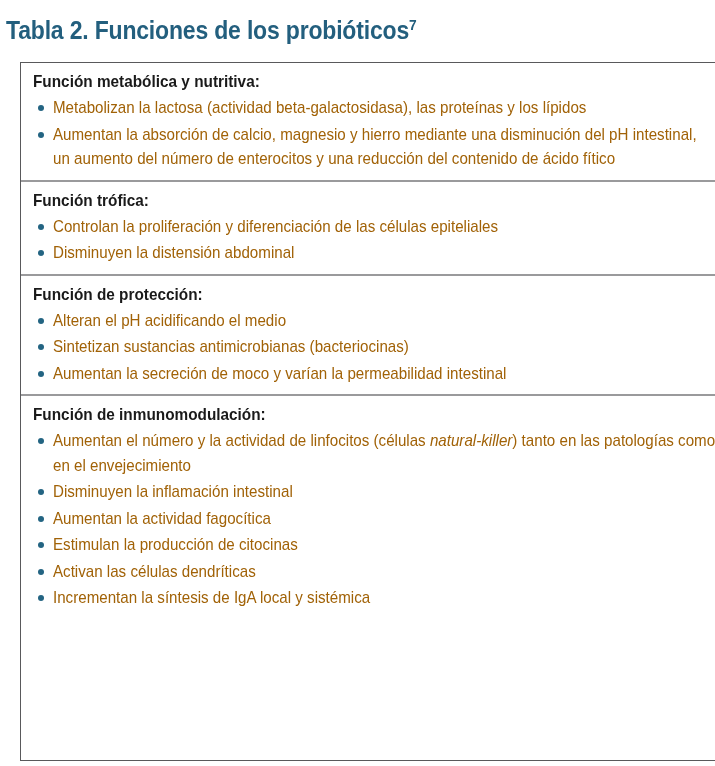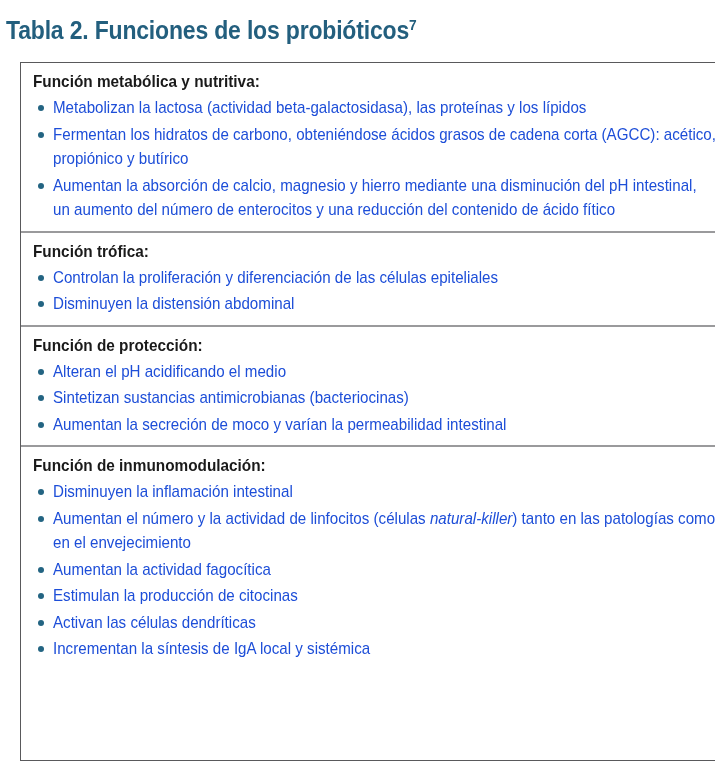--- a/index.html
+++ b/index.html
@@ -81,21 +81,21 @@
     margin: 0;
     padding: 0;
   }
 
   .bullet-item {
     position: relative;
     padding-left: 24px;
     margin: 0 0 2px 0;
     font-size: 16.2px;
     line-height: 24.5px;
-    color: #1d4ed8;
+    color: #a16207;
   }
   .bullet-item .txt {
     display: block;
     transform: scaleX(0.935);
     transform-origin: left top;
     width: 107%;
   }
   .bullet-item .dot {
     position: absolute;
     left: 9px;
@@ -119,24 +119,20 @@
   </div>
 
   <div class="table-box" id="table-box">
 
   <div class="section">
         <div class="section-heading">Función metabólica y nutritiva:</div>
         <ul class="bullet-list">
           <li class="bullet-item">
             <span class="dot"></span>
             <span class="txt">Metabolizan la lactosa (actividad beta-galactosidasa), las proteínas y los lípidos</span>
-          </li>
-          <li class="bullet-item">
-            <span class="dot"></span>
-            <span class="txt">Fermentan los hidratos de carbono, obteniéndose ácidos grasos de cadena corta (AGCC): acético, propiónico y butírico</span>
           </li>
           <li class="bullet-item">
             <span class="dot"></span>
             <span class="txt">Aumentan la absorción de calcio, magnesio y hierro mediante una disminución del pH intestinal, un aumento del número de enterocitos y una reducción del contenido de ácido fítico</span>
           </li>
         </ul>
       </div>
       <div class="section">
         <div class="section-heading">Función trófica:</div>
         <ul class="bullet-list">
@@ -165,25 +161,25 @@
             <span class="dot"></span>
             <span class="txt">Aumentan la secreción de moco y varían la permeabilidad intestinal</span>
           </li>
         </ul>
       </div>
       <div class="section">
         <div class="section-heading">Función de inmunomodulación:</div>
         <ul class="bullet-list">
           <li class="bullet-item">
             <span class="dot"></span>
-            <span class="txt"><span>Disminuyen la inflamación intestinal</span></span>
+            <span class="txt"><span>Aumentan el número y la actividad de linfocitos (células </span><em>natural-killer</em><span>) tanto en las patologías como en el envejecimiento</span></span>
           </li>
           <li class="bullet-item">
             <span class="dot"></span>
-            <span class="txt"><span>Aumentan el número y la actividad de linfocitos (células </span><em>natural-killer</em><span>) tanto en las patologías como en el envejecimiento</span></span>
+            <span class="txt"><span>Disminuyen la inflamación intestinal</span></span>
           </li>
           <li class="bullet-item">
             <span class="dot"></span>
             <span class="txt"><span>Aumentan la actividad fagocítica</span></span>
           </li>
           <li class="bullet-item">
             <span class="dot"></span>
             <span class="txt"><span>Estimulan la producción de citocinas</span></span>
           </li>
           <li class="bullet-item">

